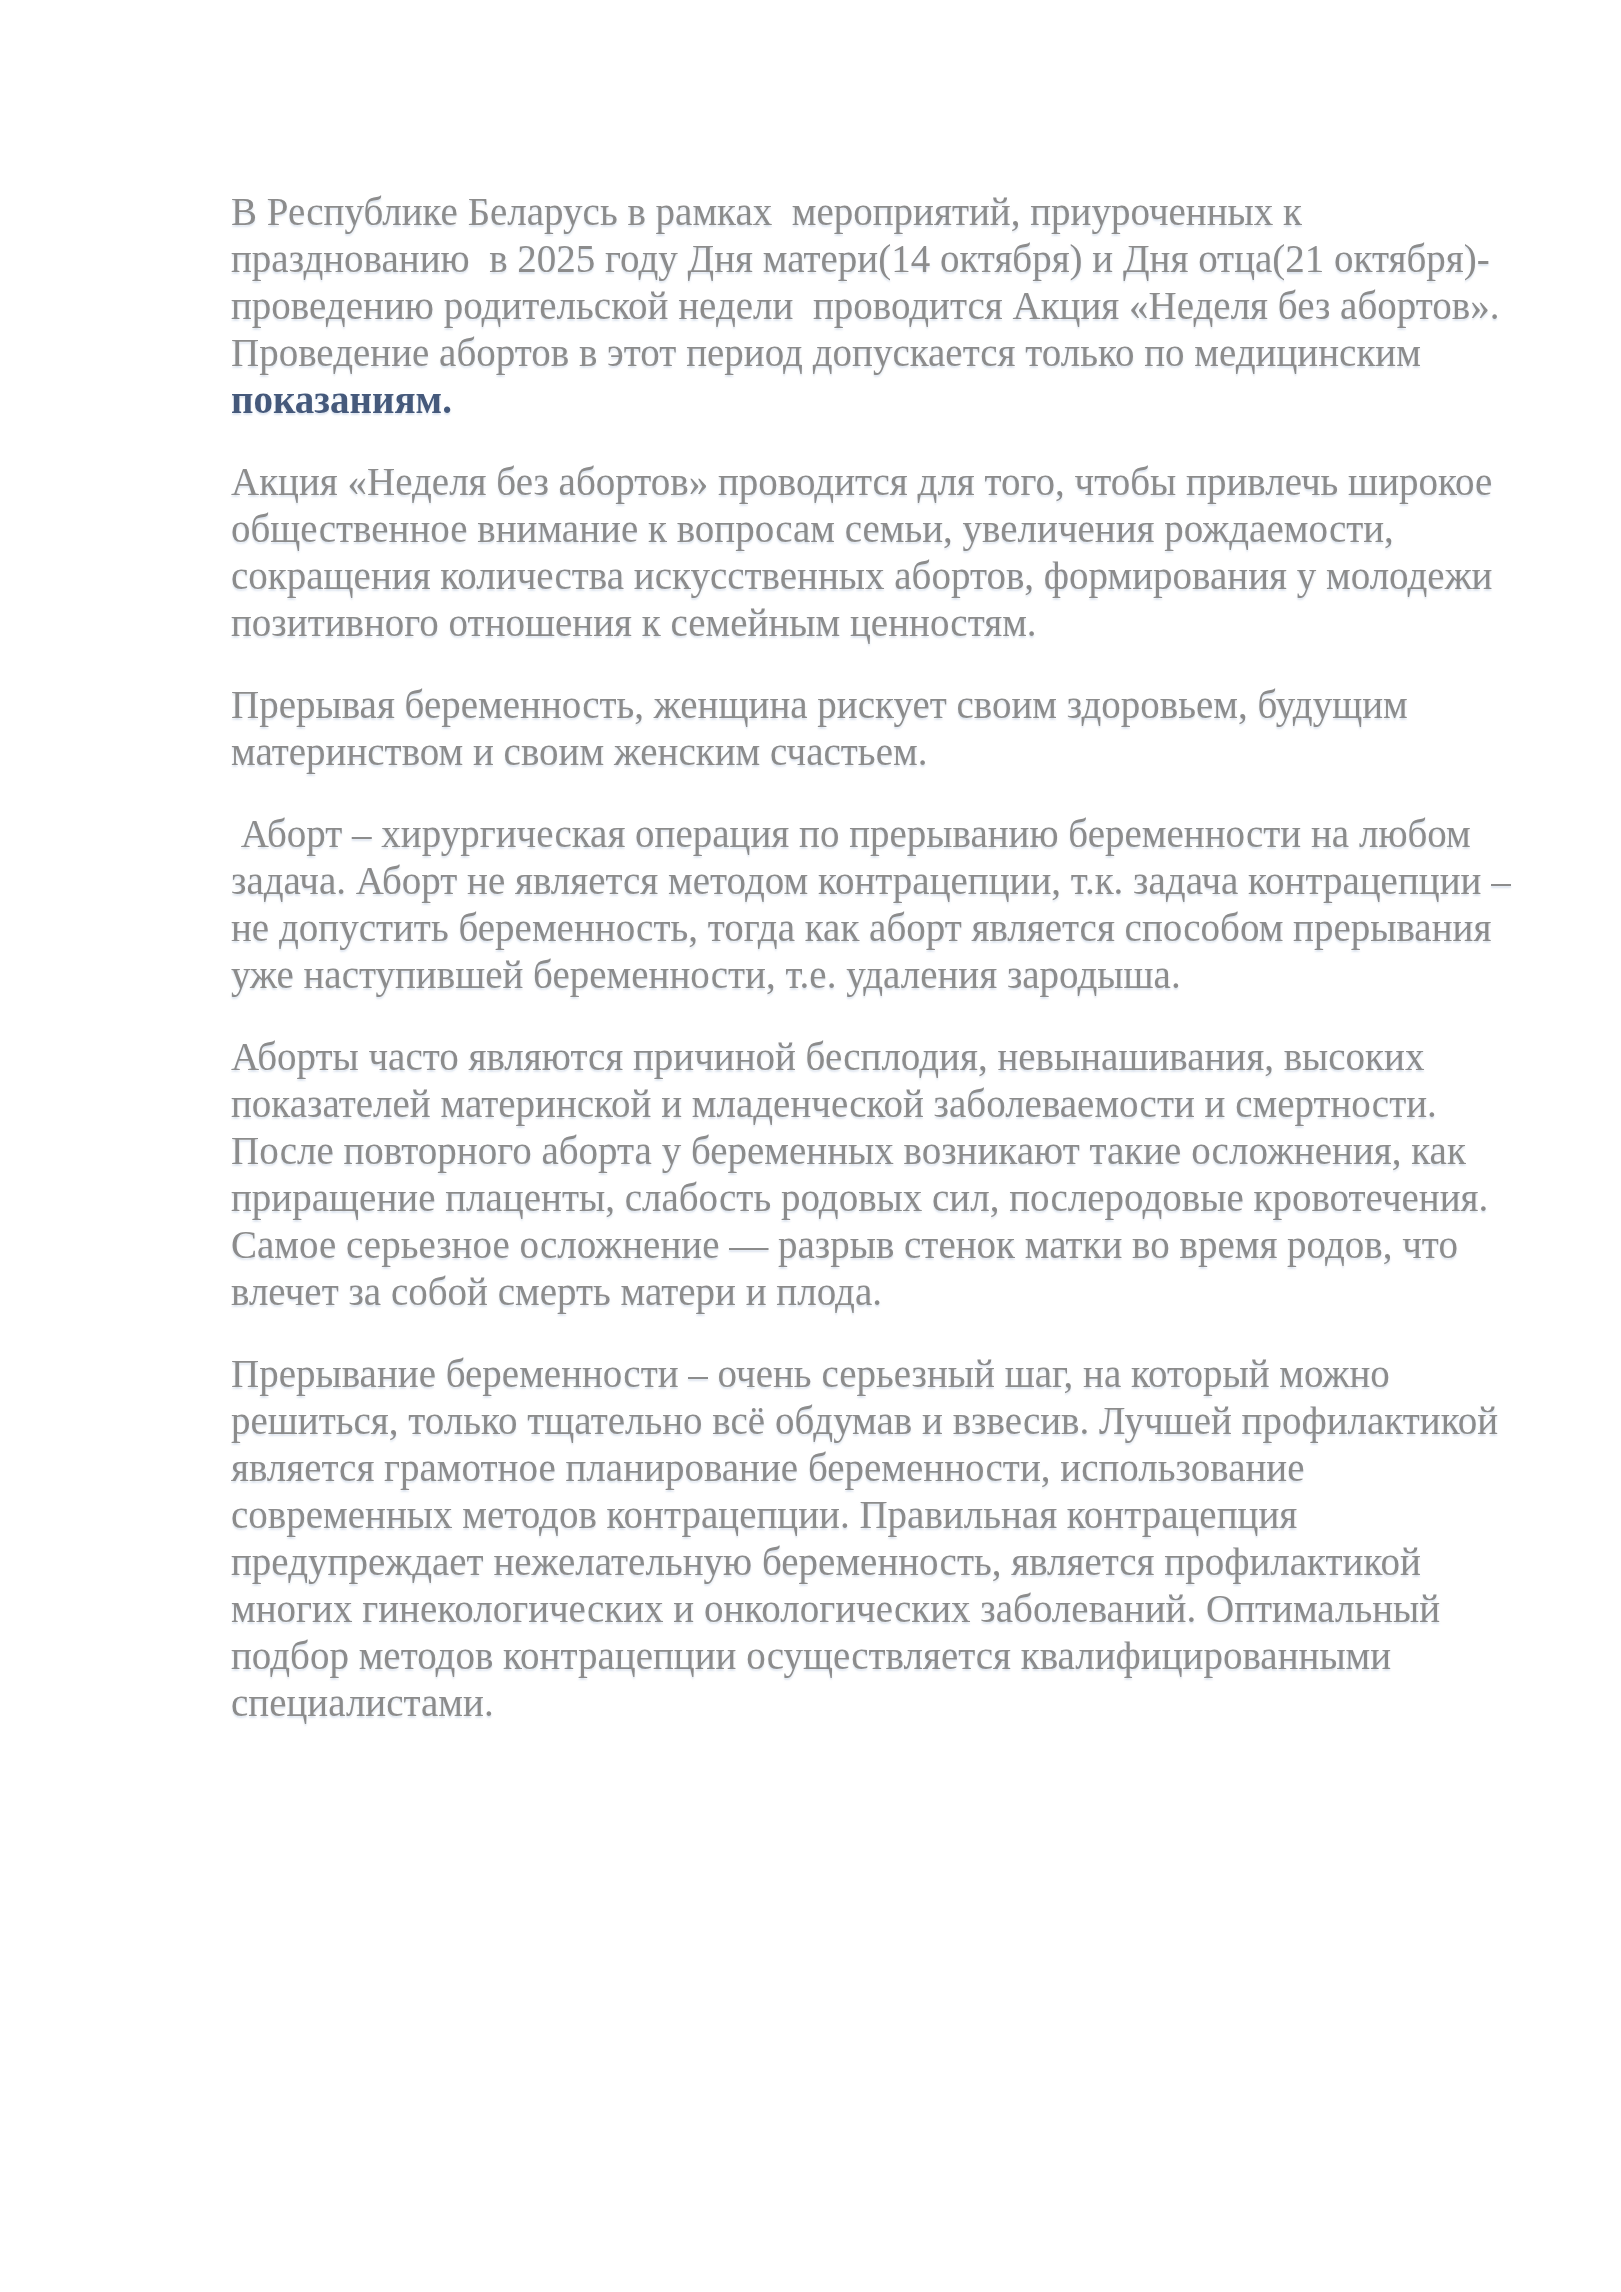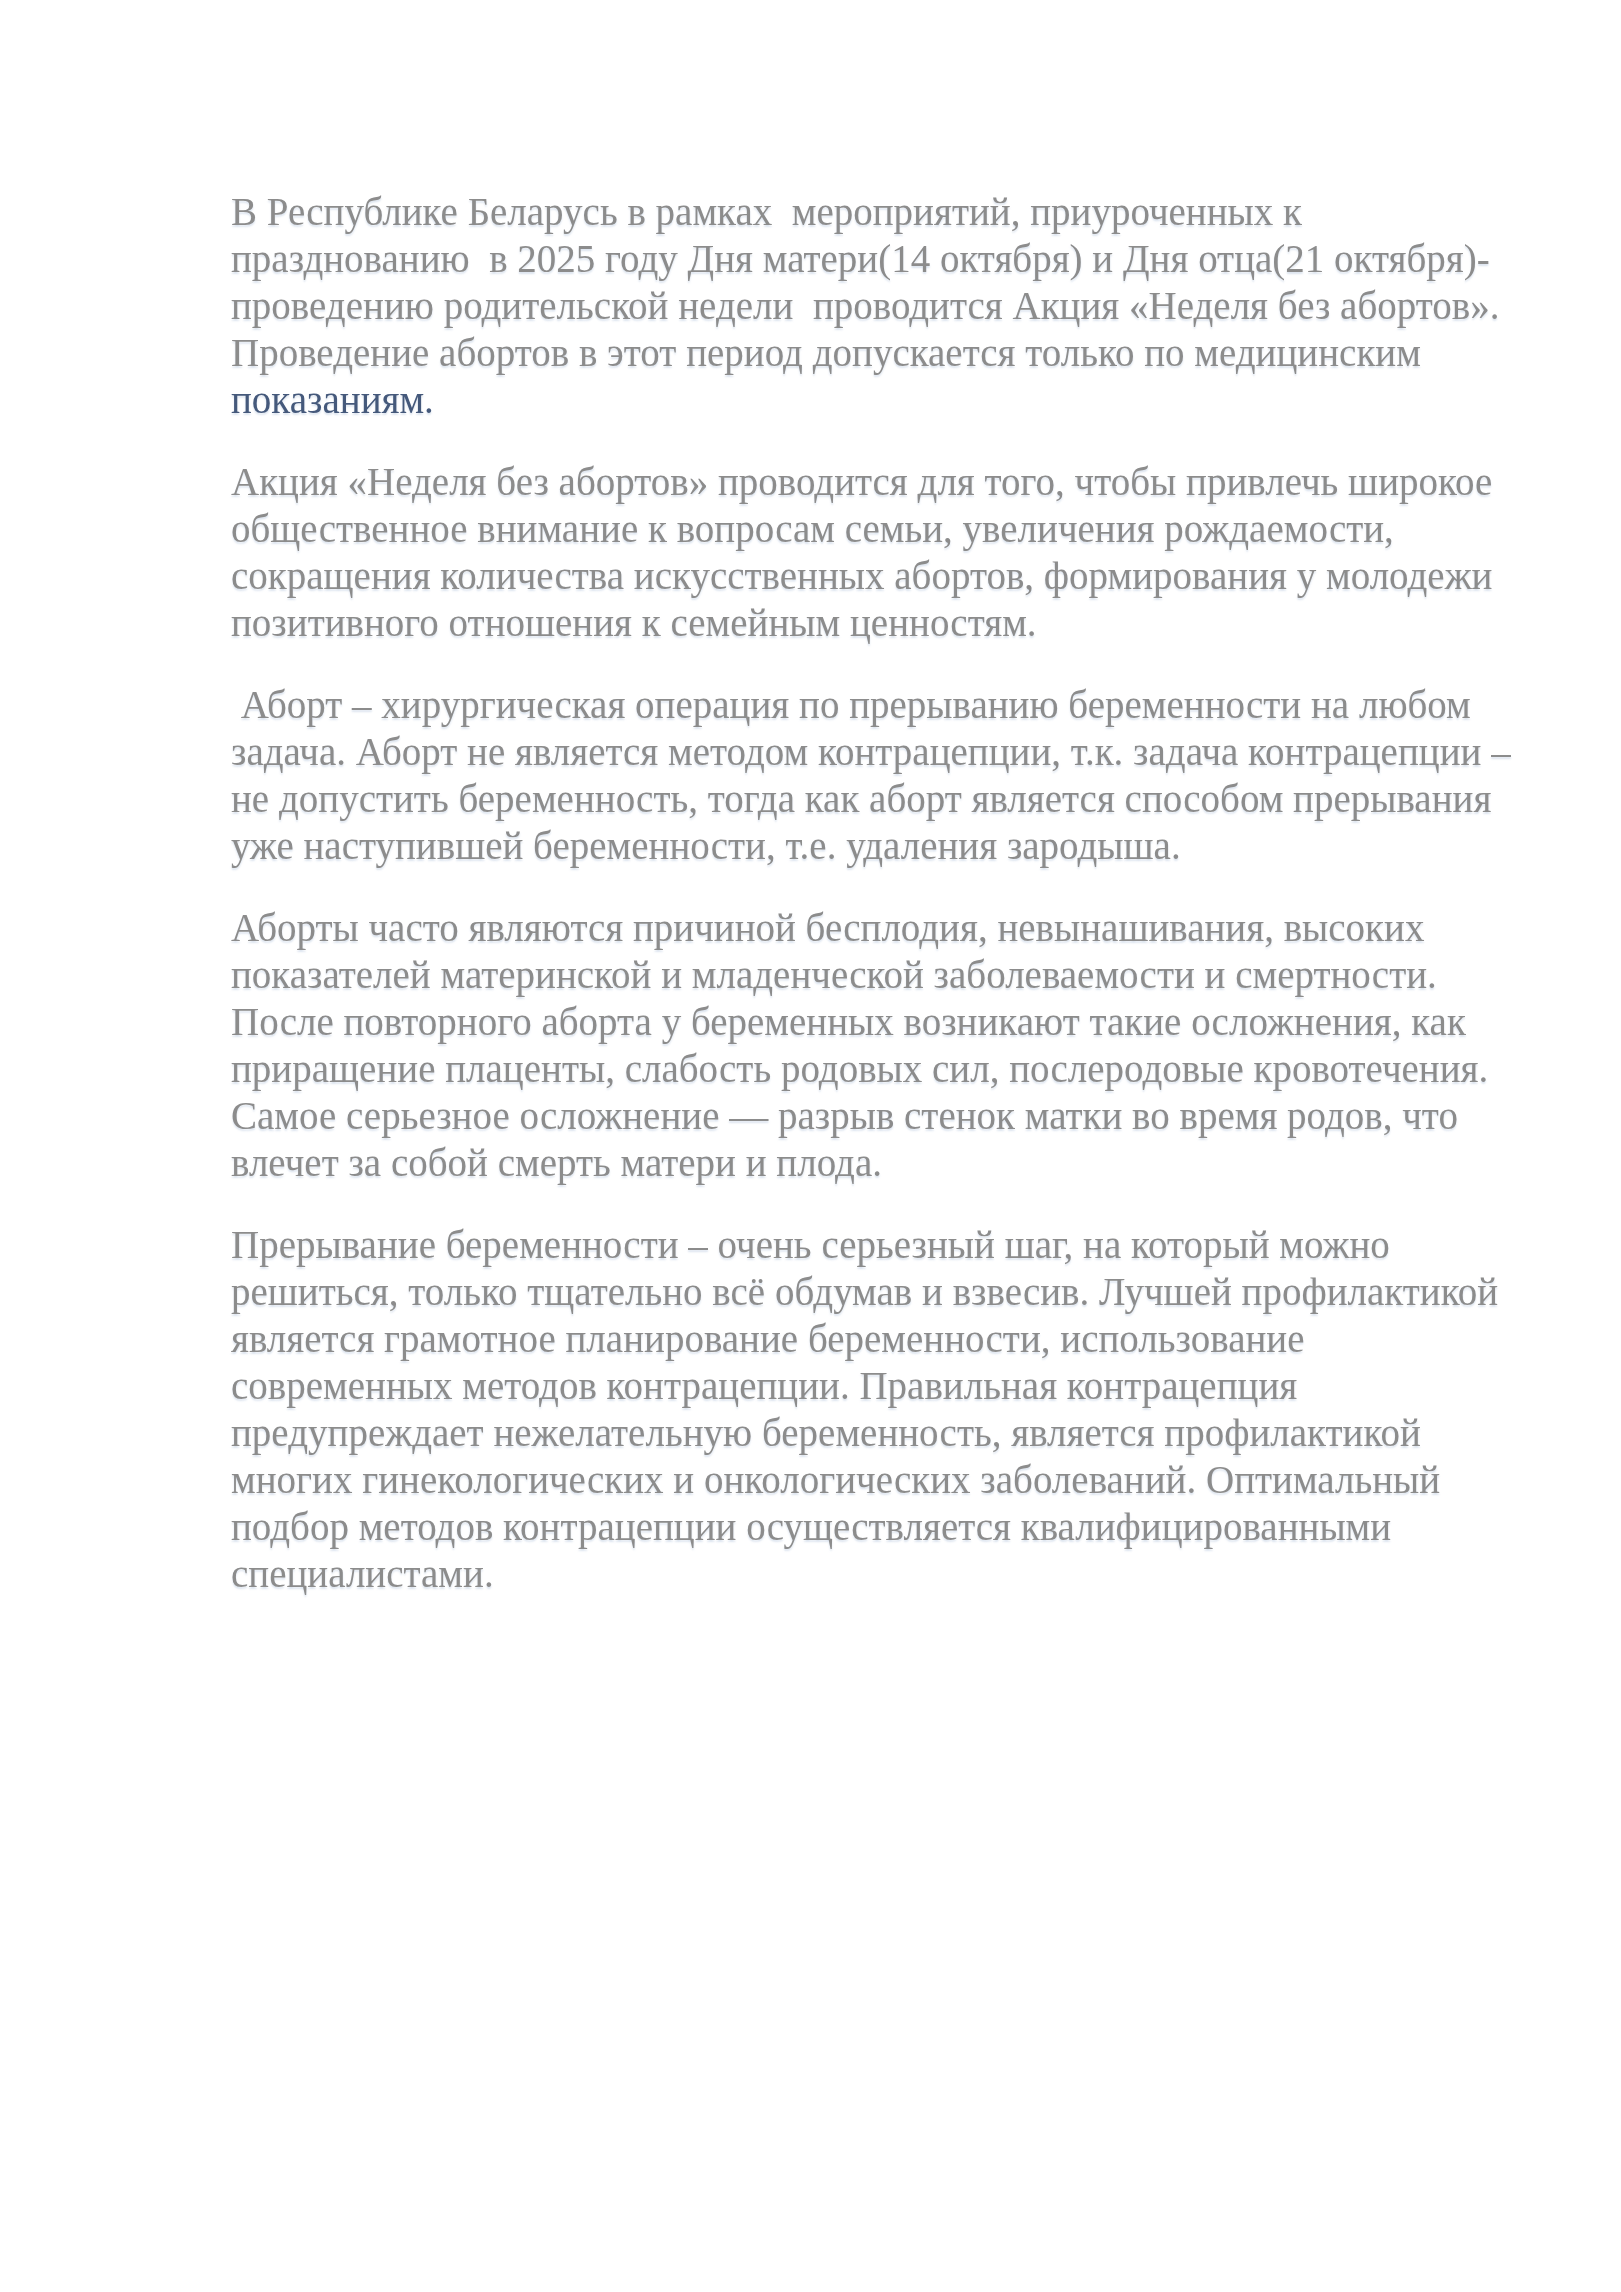--- a/index.html
+++ b/index.html
@@ -30,36 +30,38 @@
     font-family: "Liberation Serif", "DejaVu Serif", serif;
     font-size: 39px;
     line-height: 47px;
     letter-spacing: 0;
     white-space: pre-wrap;
     color: var(--body-color, #8c8c8c);
     
     text-shadow: 0 2px 2px rgba(168, 188, 215, 0.40);
   }
   .run { color: var(--body-color, #8c8c8c); }
-  .run.accent { color: var(--accent-color, #45597b); }
+  .run.accent { color: var(--accent-color, #45597b); font-weight: bold; }
 </style>
 </head>
 <body>
 
 <div class="page" style="background: rgb(255, 255, 255);">
   <div class="doc-body">
       <p class="para"><span class="run">В Республике Беларусь в рамках  мероприятий, приуроченных к
 празднованию  в 2025 году Дня матери(14 октября) и Дня отца(21 октября)-
 проведению родительской недели  проводится Акция «Неделя без абортов».
 Проведение абортов в этот период допускается только по медицинским
 </span><span class="run accent">показаниям.</span></p>
       <p class="para"><span class="run">Акция «Неделя без абортов» проводится для того, чтобы привлечь широкое
 общественное внимание к вопросам семьи, увеличения рождаемости,
 сокращения количества искусственных абортов, формирования у молодежи
 позитивного отношения к семейным ценностям.</span></p>
+      <p class="para"><span class="run">Прерывая беременность, женщина рискует своим здоровьем, будущим
+материнством и своим женским счастьем.</span></p>
       <p class="para"><span class="run"> Аборт – хирургическая операция по прерыванию беременности на любом
 задача. Аборт не является методом контрацепции, т.к. задача контрацепции –
 не допустить беременность, тогда как аборт является способом прерывания
 уже наступившей беременности, т.е. удаления зародыша.</span></p>
       <p class="para"><span class="run">Аборты часто являются причиной бесплодия, невынашивания, высоких
 показателей материнской и младенческой заболеваемости и смертности.
 После повторного аборта у беременных возникают такие осложнения, как
 приращение плаценты, слабость родовых сил, послеродовые кровотечения.
 Самое серьезное осложнение — разрыв стенок матки во время родов, что
 влечет за собой смерть матери и плода.</span></p>

